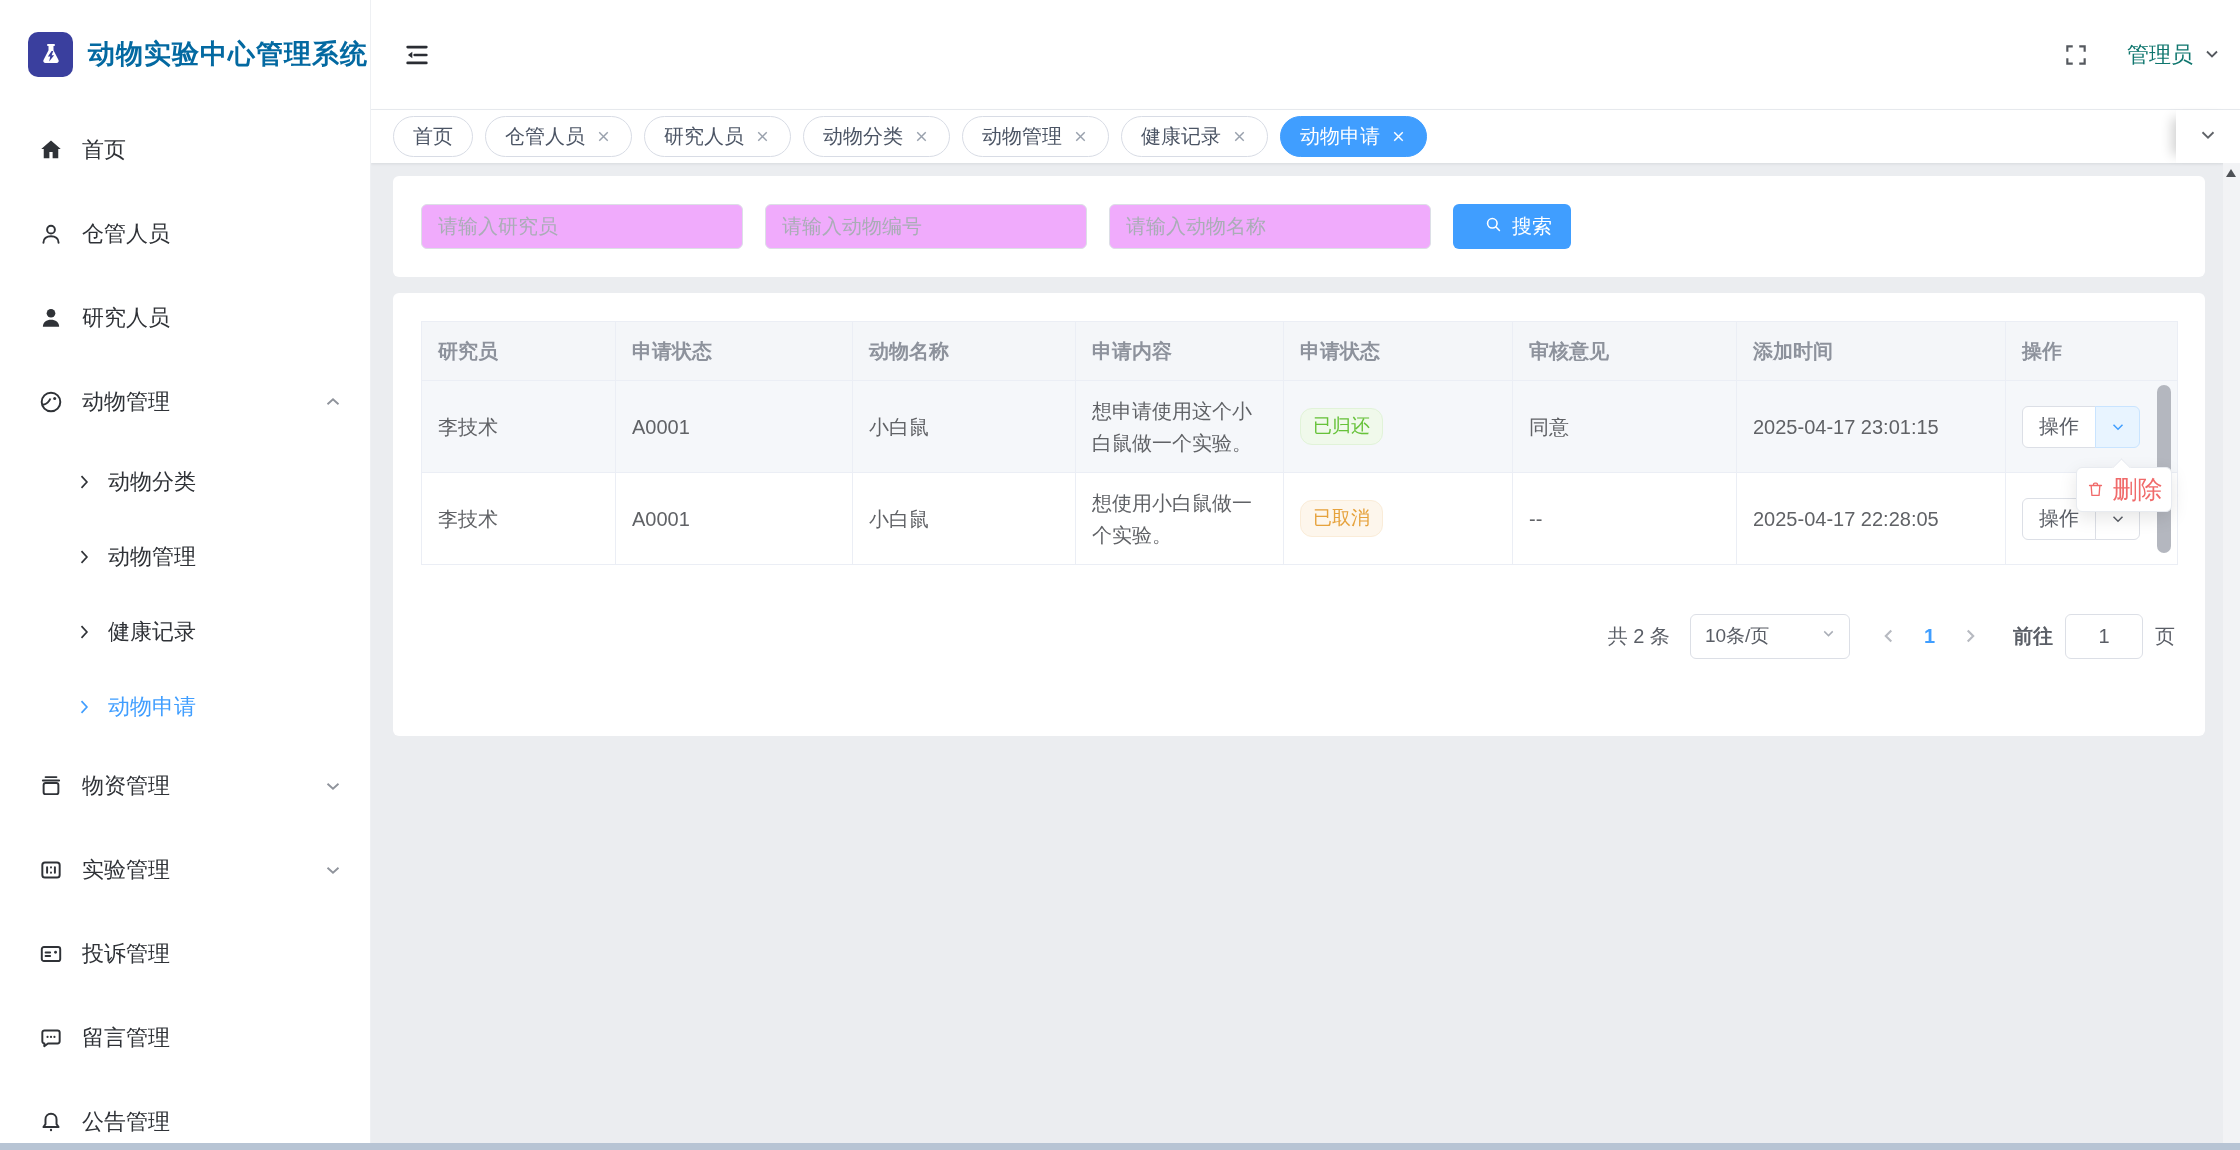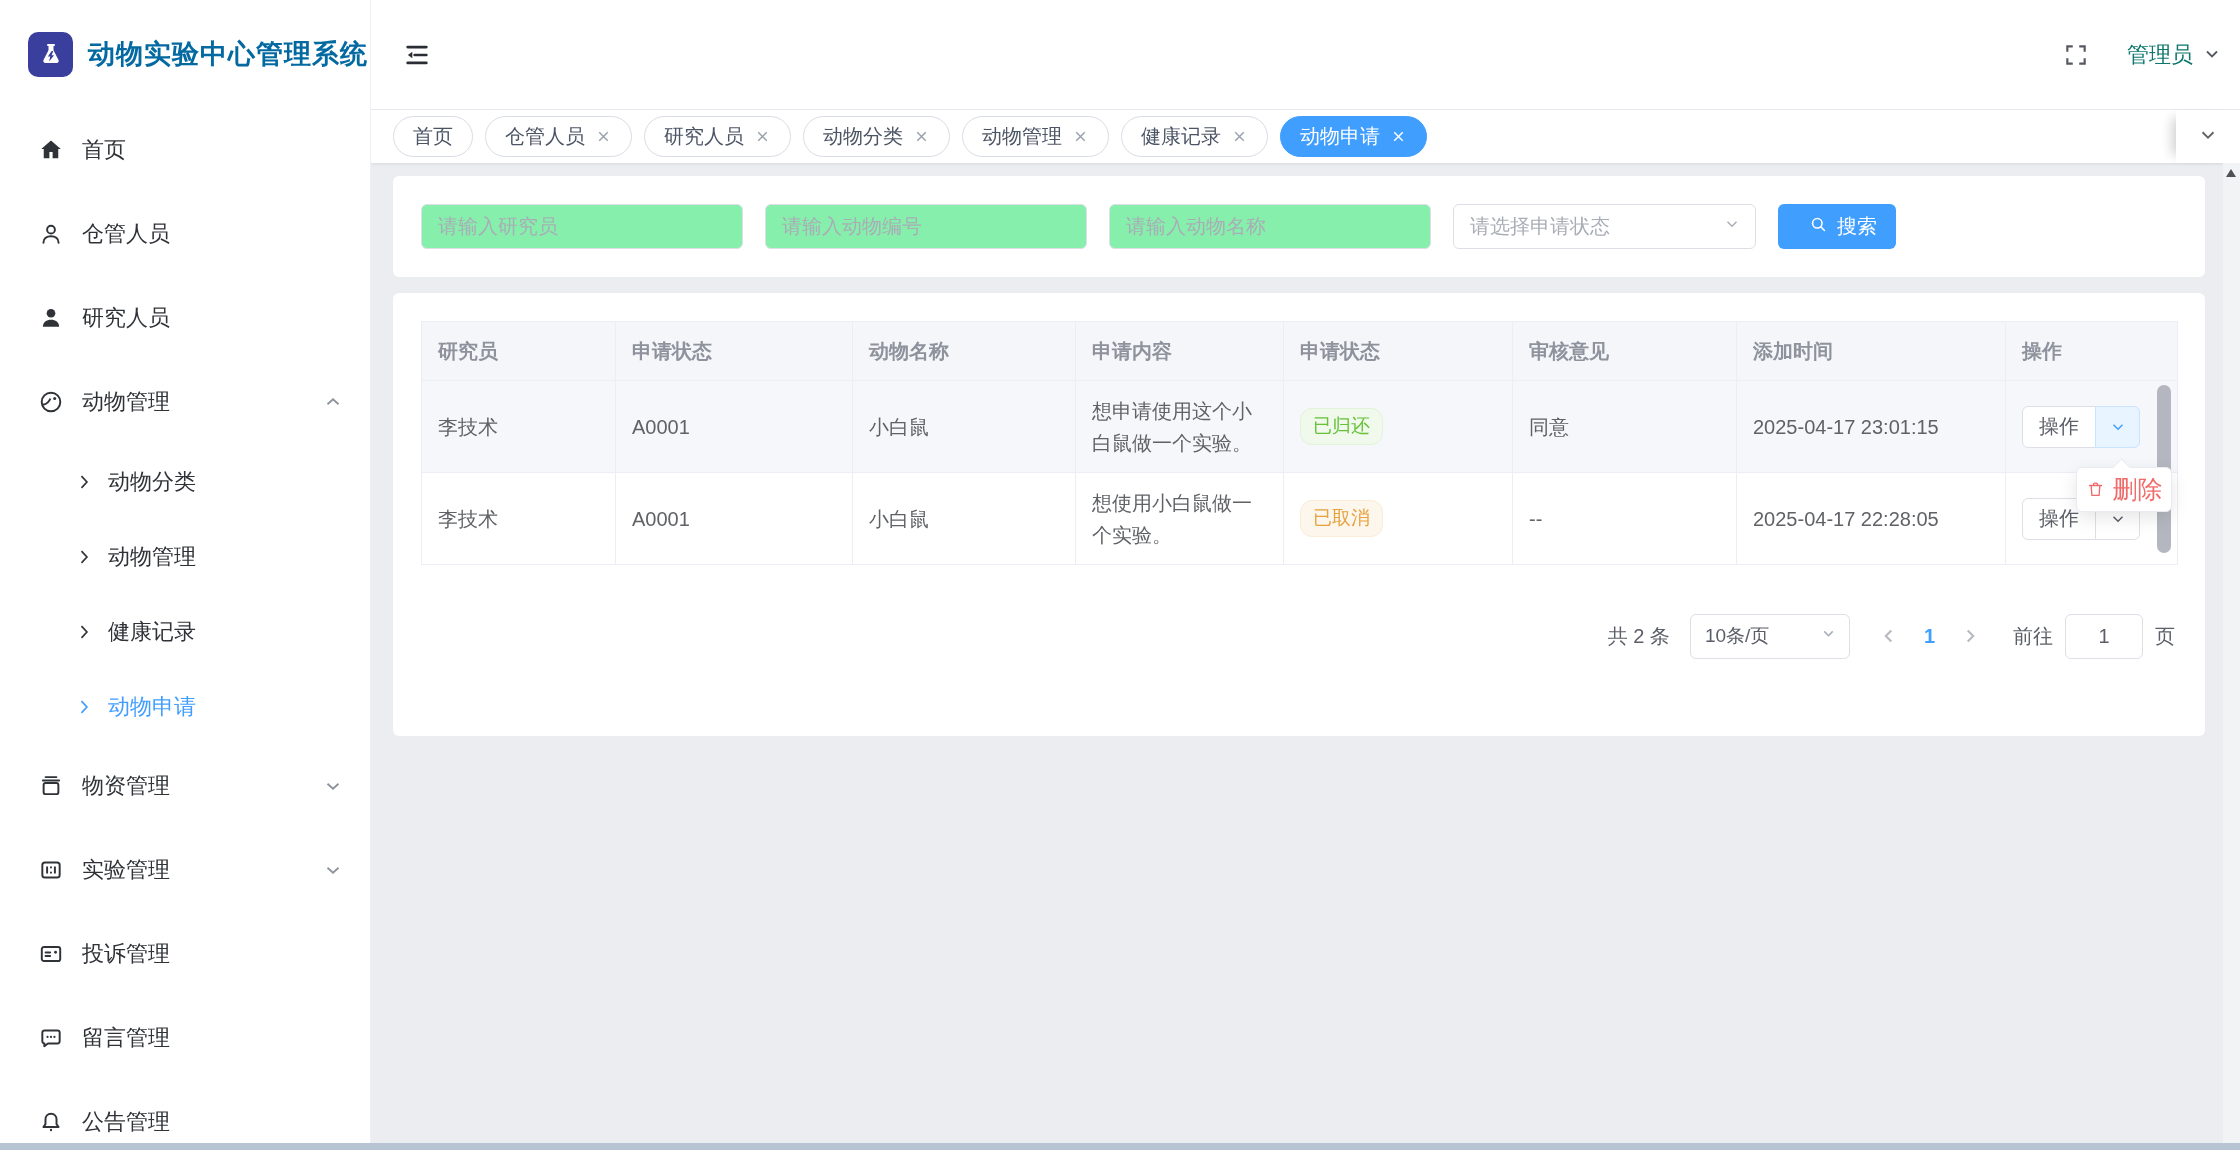--- a/index.html
+++ b/index.html
@@ -46,21 +46,21 @@
   .tab-more { position:absolute; right:0; top:0; width:64px; height:100%; background:#fff;
               display:flex; align-items:center; justify-content:center; cursor:pointer;
               box-shadow:-12px 0 12px -8px rgba(0,0,0,.18); }
 
   
   .content { position:absolute; left:371px; top:163px; width:1852px; height:987px; }
   .card { position:absolute; background:#fff; border-radius:6px;padding-left:40px; }
   .card-search { left:22px; top:13px; width:1812px; height:101px; display:flex; align-items:center;
                  padding:0 28px; gap:22px; }
   .input { height:45px; border:1px solid #dcdfe6; border-radius:6px; font-size:20px; color:#606266;
-           padding:0 16px; font-family:inherit; outline:none; background:#86efac; }
+           padding:0 16px; font-family:inherit; outline:none; background:#f0abfc; }
   .input::placeholder { color:#a9adb6; }
   .inp-text { width:322px; }
   .select-box { width:303px; height:45px; border:1px solid #dcdfe6; border-radius:6px; display:flex;
                 align-items:center; justify-content:space-between; padding:0 14px 0 16px;
                 font-size:20px; color:#a9adb6; cursor:pointer; background:#fff; white-space:nowrap; }
   .btn-search { width:118px; height:45px; background:#409eff; border:none; border-radius:6px;
                 display:flex; align-items:center; justify-content:center; gap:9px; color:#fff;
                 font-size:20px; cursor:pointer; font-family:inherit;padding-left:12px; }
 
   .card-table { left:22px; top:130px; width:1812px; height:443px; }
@@ -99,21 +99,21 @@
   .pagination { position:absolute; right:30px; top:320px; height:46px; display:flex;
                 align-items:center; font-size:20px; color:#5a5e66; white-space:nowrap; }
   .pg-total { margin-right:20px; }
   .pg-size { width:160px; height:45px; border:1px solid #dcdfe6; border-radius:6px; display:flex;
              align-items:center; justify-content:space-between; padding:0 12px 0 14px; font-size:19px;
              color:#5a5e66; margin-right:28px; cursor:pointer; background:#fff; }
   .pg-arrow { width:22px; height:22px; display:flex; cursor:pointer; }
   .pg-prev { margin-right:24px; }
   .pg-page { color:#409eff; font-weight:700; margin-right:24px; cursor:pointer; }
   .pg-next { margin-right:32px; }
-  .pg-goto { margin-right:12px; }
+  .pg-goto { margin-right:12px;font-weight:bold; }
   .pg-input { width:78px; height:45px; border:1px solid #dcdfe6; border-radius:6px; text-align:center;
               font-size:20px; color:#5a5e66; margin-right:12px; font-family:inherit; outline:none; }
 
   
   .vscroll { position:absolute; right:0; top:163px; width:17px; height:987px; background:#f2f3f5; z-index:5; }
   .vscroll-arrow { position:absolute; top:6px; left:3px; width:0; height:0;
                    border-left:5.5px solid transparent; border-right:5.5px solid transparent;
                    border-bottom:8px solid #4e5156; }
   .hscroll { position:absolute; left:0; right:0; bottom:0; height:7px; background:#b7c4d4; z-index:8; }
 </style>
@@ -367,28 +367,20 @@
       </span>
     </div>
   </div>
 
   <main class="content">
 
     <section class="card card-search">
       <input class="input inp-text" placeholder="请输入研究员" style="">
       <input class="input inp-text" placeholder="请输入动物编号" style="">
       <input class="input inp-text" placeholder="请输入动物名称" style="">
-      <div class="select-box">
-        <span>请选择申请状态</span>
-        <span>
-          <svg width="18" height="18" viewBox="0 0 24 24" fill="none">
-              <path d="M6 9l6 6 6-6" stroke="#a9adb6" stroke-width="2"></path>
-            </svg>
-        </span>
-      </div>
       <button class="btn-search">
         <span>
           <svg width="19" height="19" viewBox="0 0 24 24" fill="none">
               <circle cx="10.5" cy="10.5" r="6" stroke="#fff" stroke-width="2"></circle>
               <path d="M15.2 15.2l4.3 4.3" stroke="#fff" stroke-width="2" stroke-linecap="round"></path>
             </svg>
         </span>
         <span>搜索</span>
       </button>
     </section>

